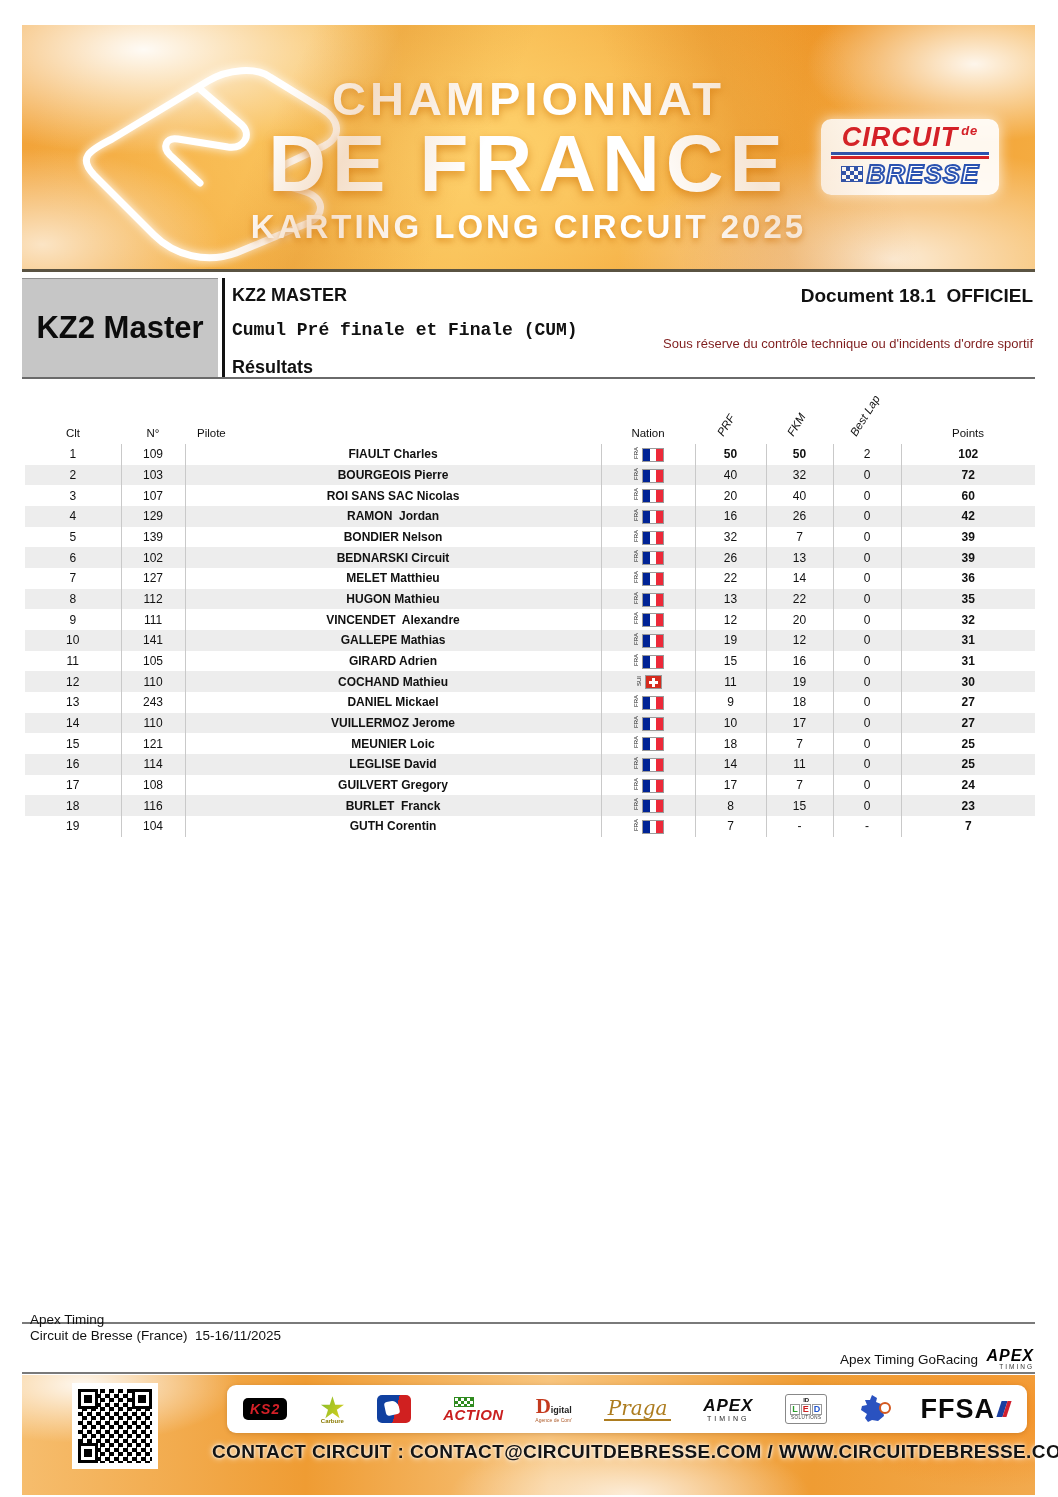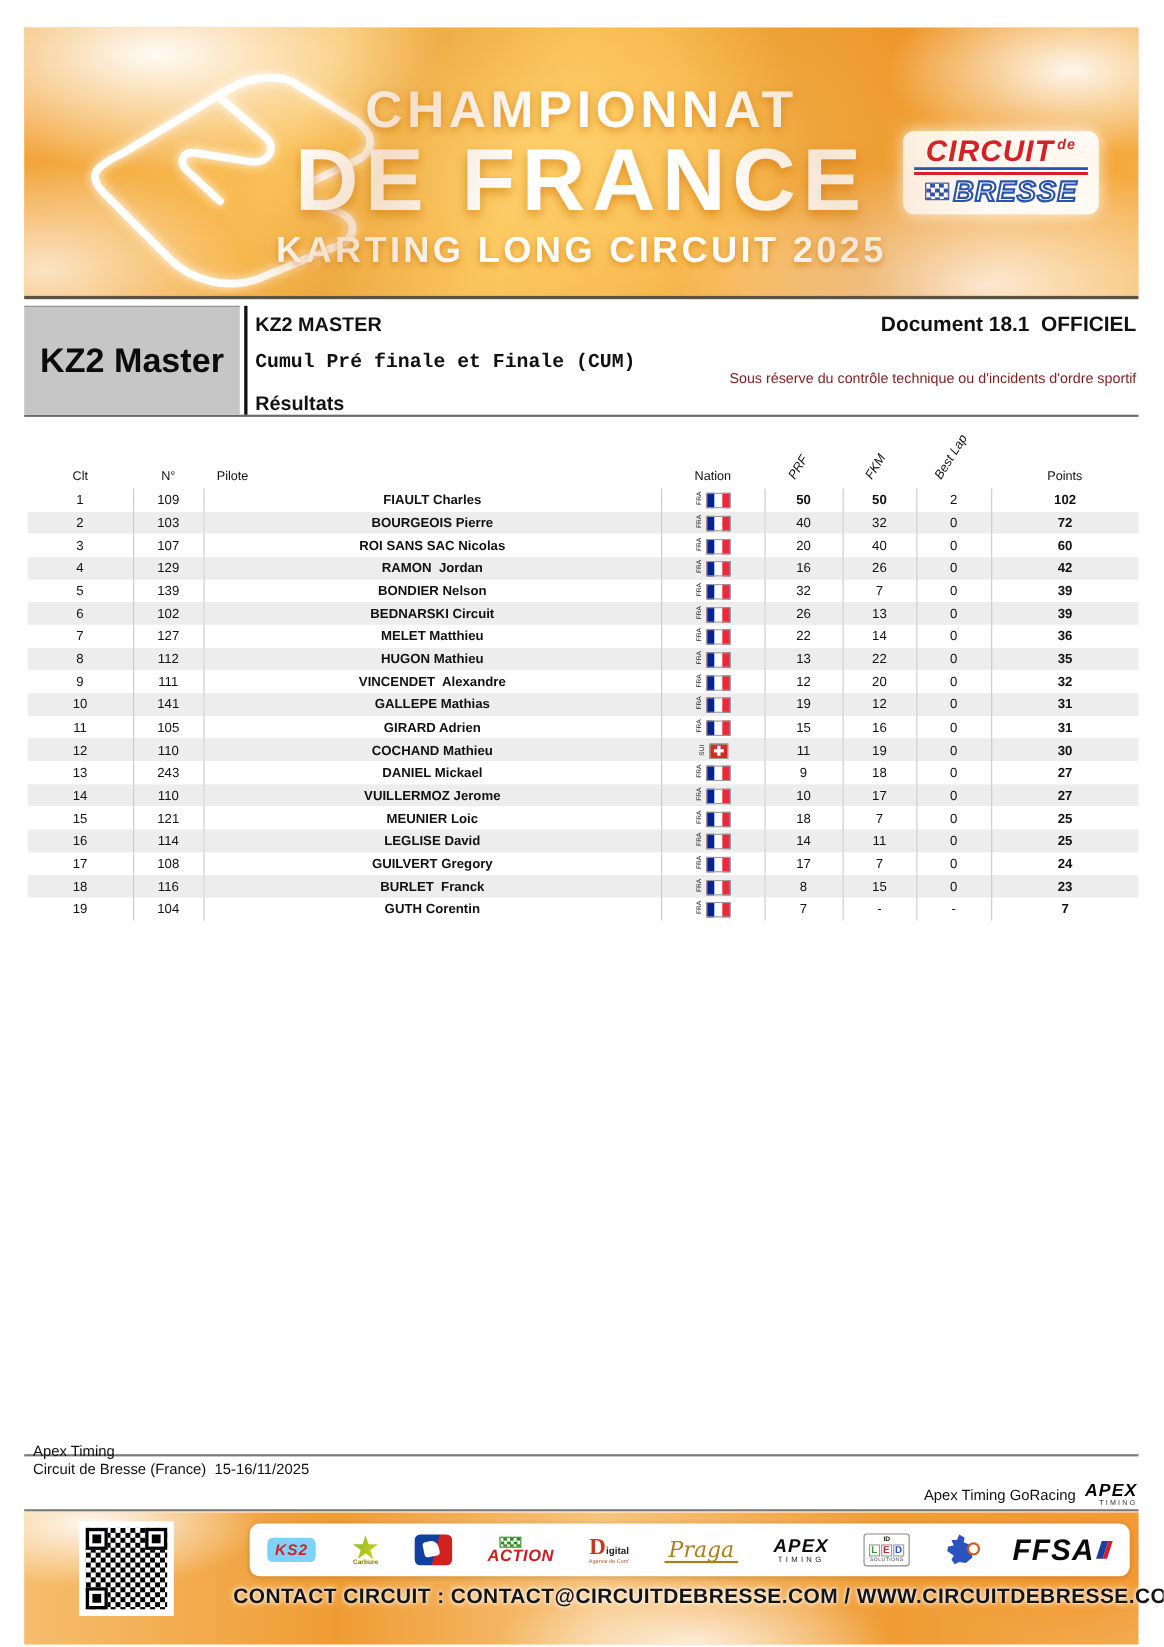--- a/index.html
+++ b/index.html
@@ -114,21 +114,21 @@
   .fin-tl { left:0; top:0; } .fin-tr { right:0; top:0; } .fin-bl { left:0; bottom:0; }
   .sponsor-band { position:absolute; left:205px; top:10px; width:800px; height:48px; background:#fff;
     border-radius:9px; display:flex; align-items:center; justify-content:space-between; padding:0 16px;
     box-shadow:0 1px 4px rgba(120,60,0,.25); }
   .contact { position:absolute; left:190px; top:66px; width:815px; text-align:center;
     font-weight:bold; font-size:19px; letter-spacing:.4px; color:#141414;
     text-shadow:0 0 3px #fff, 0 0 6px #fff; white-space:nowrap; }
 
   
   .sp { display:flex; flex-direction:column; align-items:center; justify-content:center; line-height:1; }
-  .sp-ks2 { background:#7dd3fc; border-radius:5px; padding:4px 7px; }
+  .sp-ks2 { background:#000000; border-radius:5px; padding:4px 7px; }
   .sp-ks2 span { color:#d42027; font-weight:bold; font-style:italic; font-size:14px; letter-spacing:1px; }
   .sp-carbure { position:relative; }
   .star { font-size:30px; color:#13250f; line-height:.9;
     background:linear-gradient(120deg,#76b82a,#e8d31f); -webkit-background-clip:text; background-clip:text; -webkit-text-fill-color:transparent; }
   .sp-carbure small { font-size:6px; color:#8a7a00; font-weight:bold; margin-top:-3px; }
   .uslc { width:34px; height:28px; border-radius:5px;
     background:linear-gradient(105deg,#1040a0 55%, #d02020 55%); position:relative; }
   .uslc::after { content:""; position:absolute; left:8px; top:6px; width:14px; height:14px;
     background:#fff; border-radius:3px 7px 3px 3px; transform:rotate(-12deg); }
   .sp-action .chk { width:20px; height:10px; margin-left:-18px;
@@ -146,21 +146,21 @@
   .sp-led .idt { font-size:6px; font-weight:bold; color:#111; }
   .sp-led .led { display:flex; gap:1px; margin:1px 0; }
   .sp-led .led b { font-size:9px; padding:0 1px; border:1px solid #999; }
   .sp-led .l1 { color:#2a9d2a; } .sp-led .l2 { color:#cc2222; } .sp-led .l3 { color:#2255cc; }
   .sp-led .sol { font-size:4.5px; color:#333; letter-spacing:.5px; }
   .france { position:relative; width:30px; height:30px; }
   .france svg { display:block; }
   .france .badge { position:absolute; right:-2px; top:8px; width:12px; height:12px; border-radius:50%;
     background:#fff; border:2px solid #d4581e; }
   .sp-ffsa { flex-direction:row; align-items:center; gap:2px; }
-  .sp-ffsa .txt { font-style:italic; font-weight:bold; font-size:27px; color:#0a0a0a; letter-spacing:1px; }
+  .sp-ffsa .txt { font-weight:bold; font-size:27px; color:#0a0a0a; letter-spacing:1px; }
   .sp-ffsa .ap1 { display:inline-block; width:6px; height:16px; background:#1a3fa0; transform:skewX(-18deg); margin-left:2px; }
   .sp-ffsa .ap2 { display:inline-block; width:4px; height:16px; background:#d02030; transform:skewX(-18deg) translateX(-2px); }
 </style>
 </head>
 <body>
 
 <div class="page">
 
   <div class="banner">
     <svg class="track-svg" width="340" height="220" viewBox="0 0 340 220">

